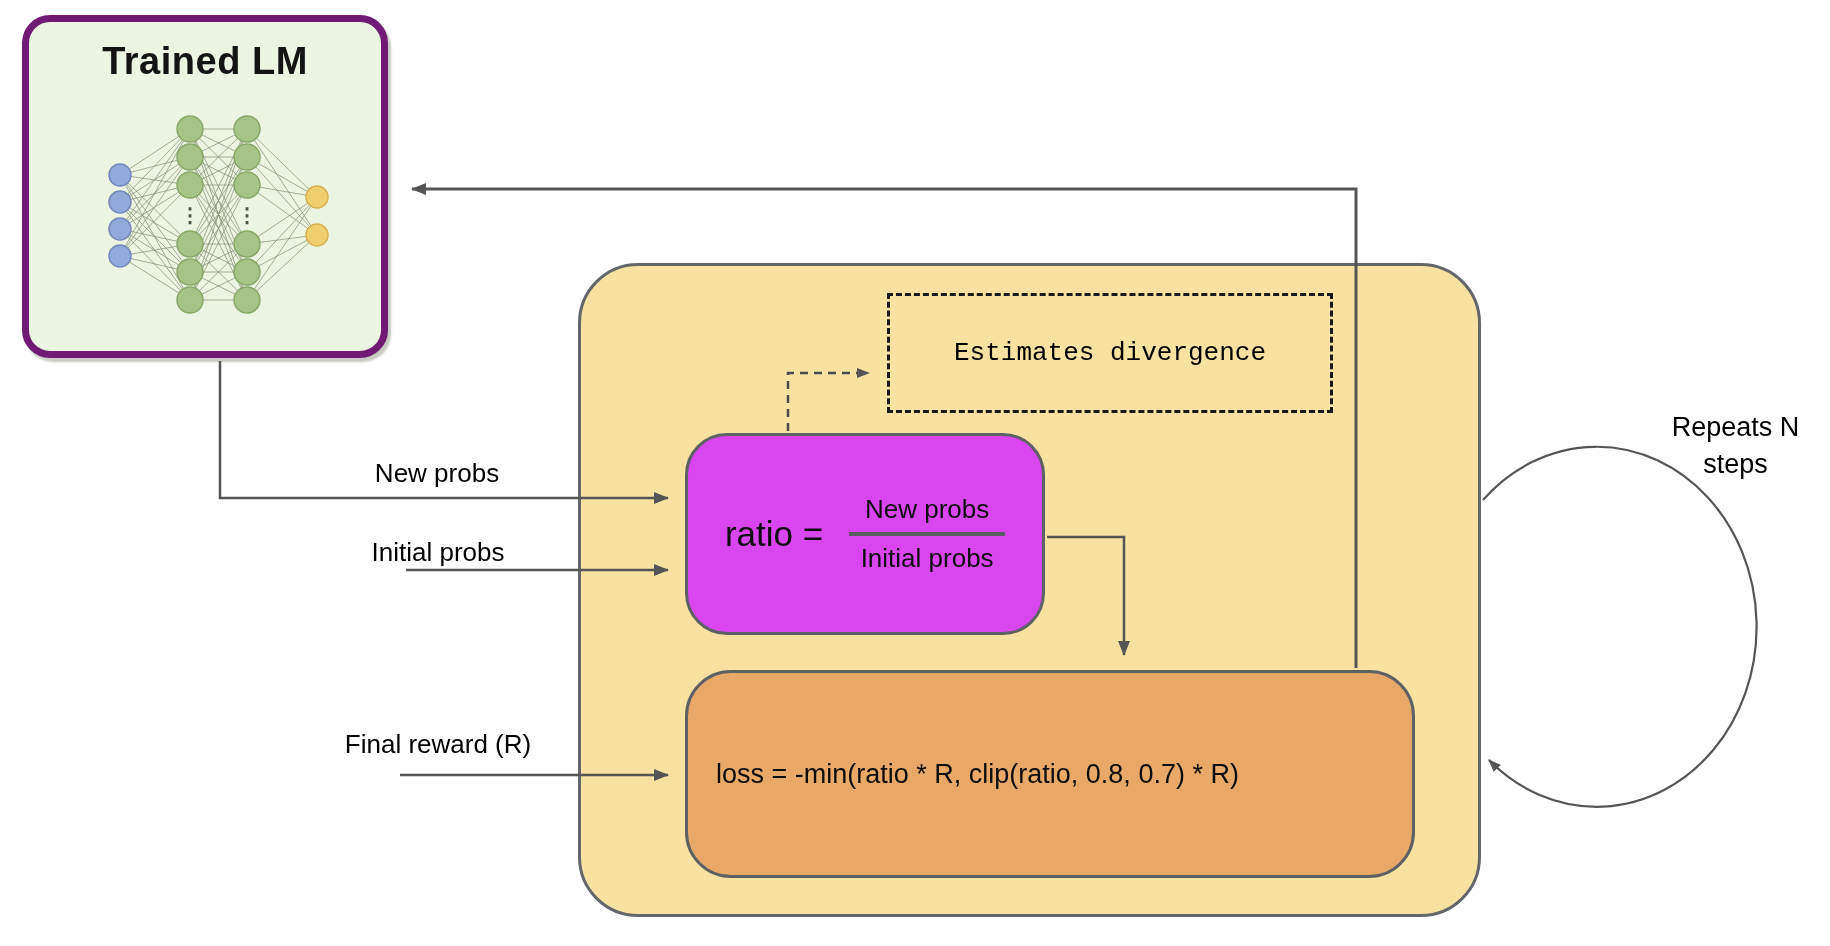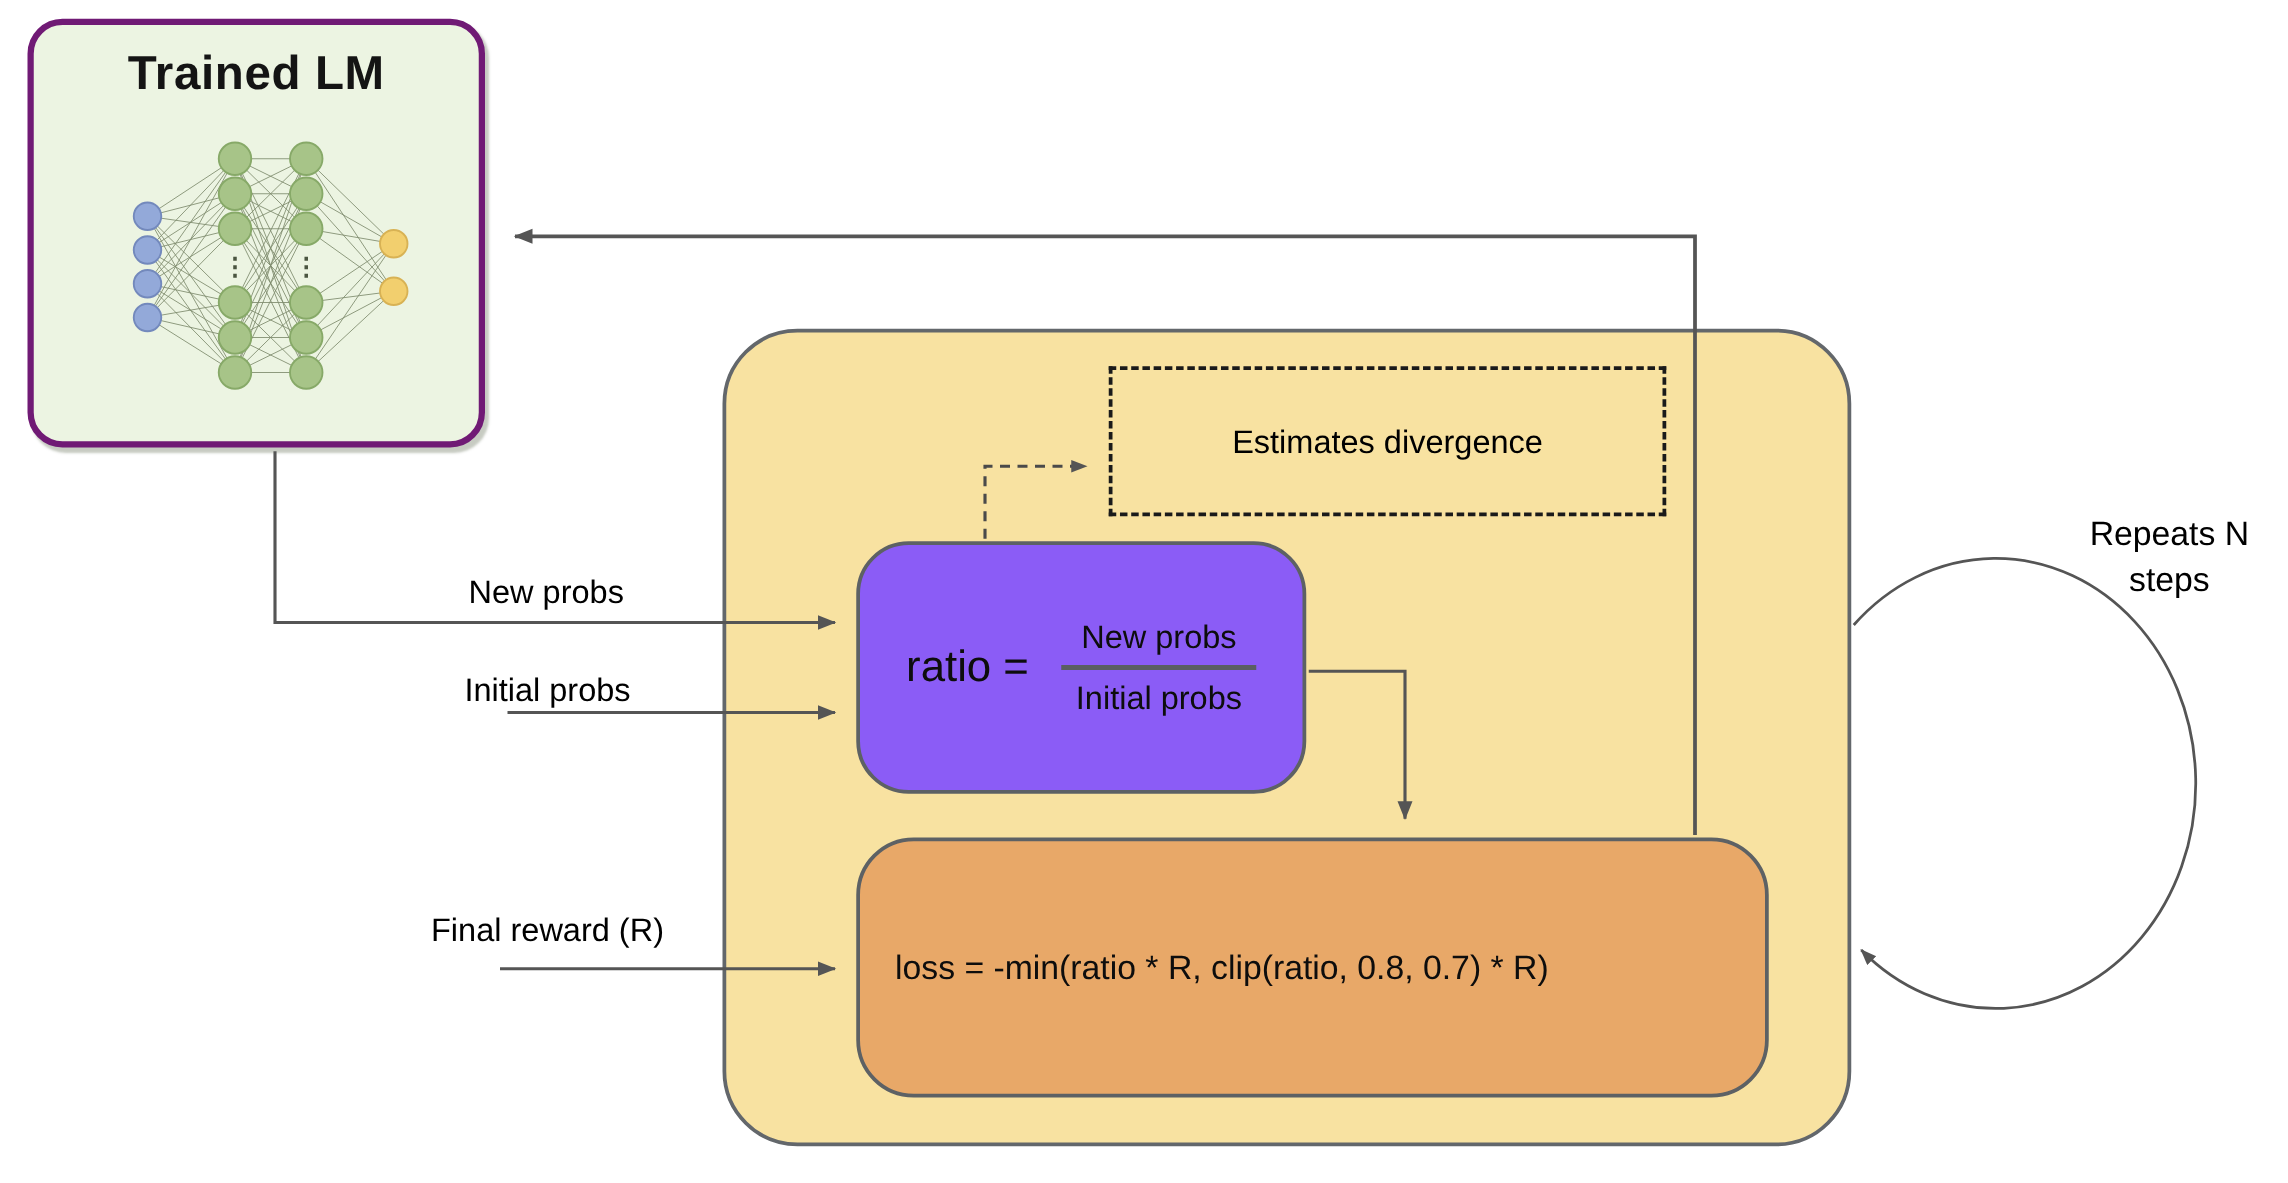--- a/index.html
+++ b/index.html
@@ -1,39 +1,39 @@
 <!DOCTYPE html>
 <html><head>
 <meta charset="utf-8">
 <style>
   html,body{margin:0;padding:0;background:#fff;}
   body{font-family:"Liberation Sans", sans-serif; color:#111;}
   #canvas{position:relative;width:1830px;height:946px;background:#ffffff;overflow:hidden;}
 
   
   .lm-box{position:absolute;left:22px;top:15px;width:366px;height:343px;
-    background:#ECF4E2;border:5px solid #701a75;border-radius:28px;
+    background:#ECF4E2;border:7px solid #701a75;border-radius:28px;
     box-sizing:border-box;box-shadow:3px 4px 2px rgba(130,140,120,.45);}
   .lm-title{position:absolute;left:0;right:0;top:18px;text-align:center;
     font-size:38px;font-weight:bold;color:#141414;letter-spacing:.5px;}
   .nn-svg{position:absolute;left:0;top:0;width:356px;height:333px;}
 
   
   .loop-box{position:absolute;left:578px;top:263px;width:903px;height:654px;
     background:#F8E2A1;border:3px solid #63676B;border-radius:60px;box-sizing:border-box;}
 
   
   .dashed-note{position:absolute;left:887px;top:293px;width:446px;height:120px;
     border:3px dashed #1a1a1a;box-sizing:border-box;
     display:flex;flex-direction:column;justify-content:center;align-items:center;
-    font-size:26px;line-height:36px;color:#000;text-align:left;}
+    font-size:26px;line-height:36px;color:#000;text-align:left;font-family:Liberation Mono, monospace;}
 
   
   .ratio-box{position:absolute;left:685px;top:433px;width:360px;height:202px;
-    background:#8b5cf6;border:3px solid #5D6164;border-radius:42px;box-sizing:border-box;
+    background:#d946ef;border:3px solid #5D6164;border-radius:42px;box-sizing:border-box;
     display:flex;align-items:center;justify-content:center;gap:26px;}
   .ratio-lhs{font-size:35px;color:#0d0d0d;}
   .fraction{display:flex;flex-direction:column;align-items:center;}
   .fraction .num,.fraction .den{font-size:26px;color:#0d0d0d;padding:4px 2px;}
   .frac-bar{width:156px;height:4px;background:#5a5e61;border:none;margin:3px 0;}
 
   .loss-box{position:absolute;left:685px;top:670px;width:730px;height:208px;
     background:#E8A868;border:3px solid #5D6164;border-radius:46px;box-sizing:border-box;
     display:flex;align-items:center;}
   .loss-formula{font-size:27px;color:#0d0d0d;padding-left:28px;white-space:nowrap;}

